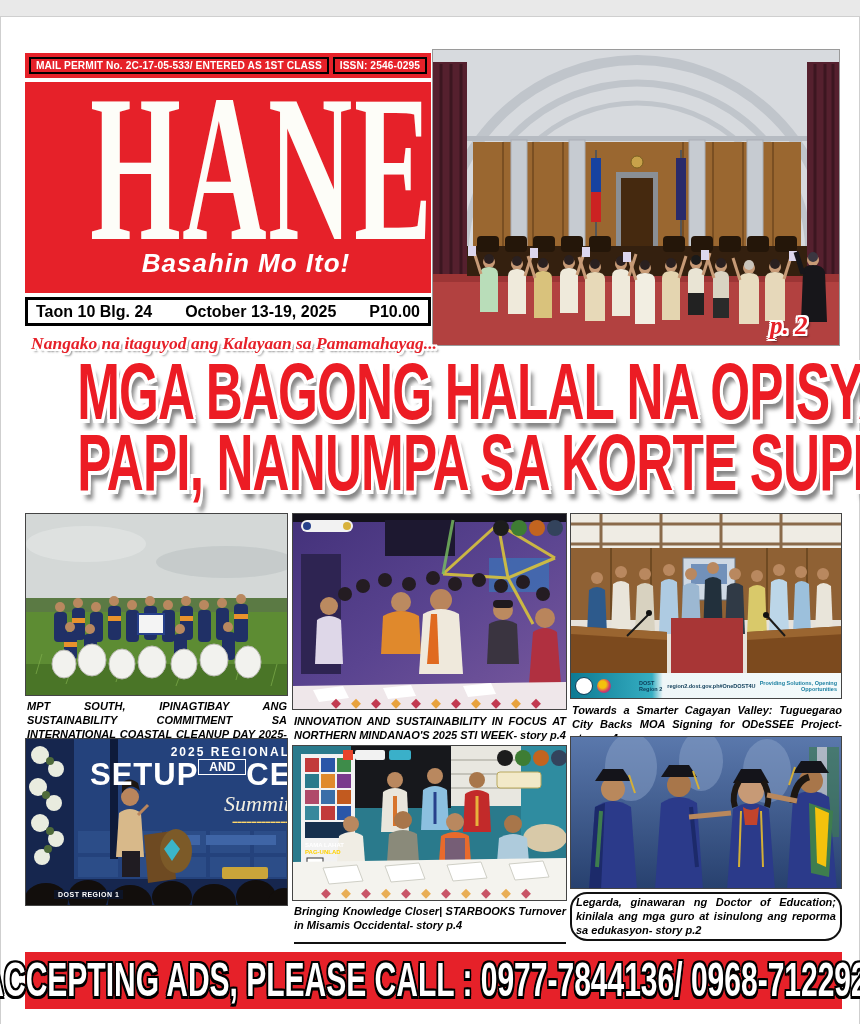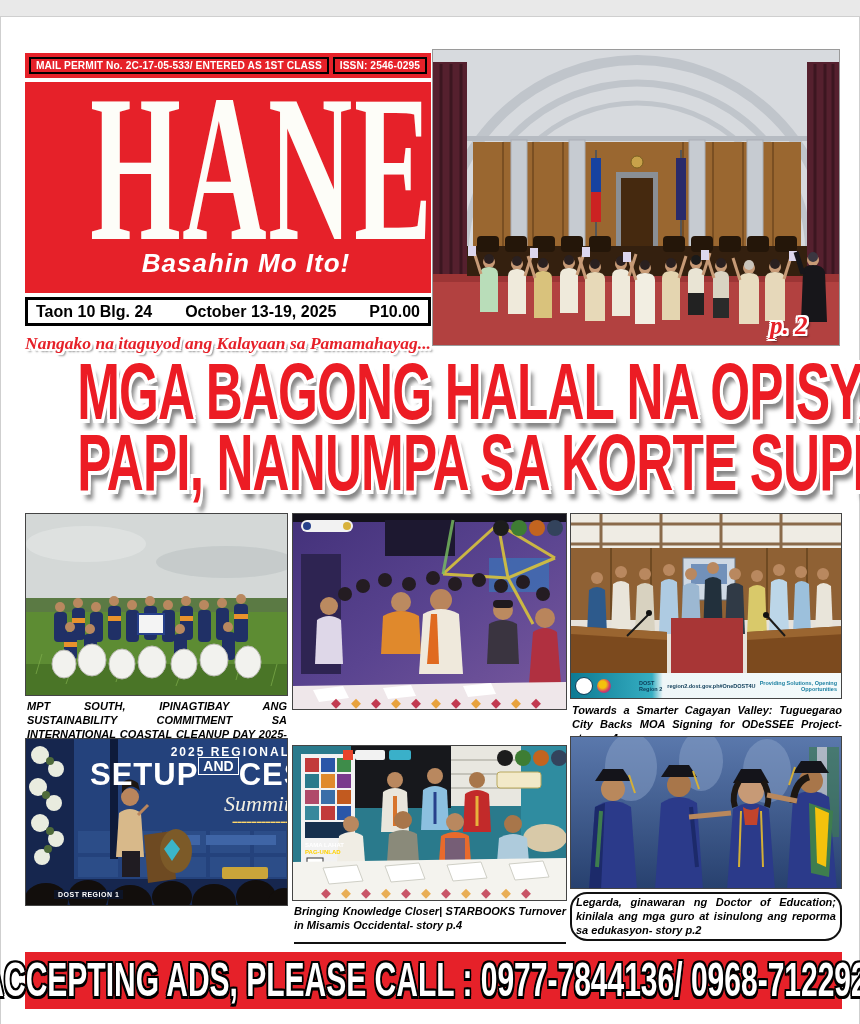--- a/index.html
+++ b/index.html
@@ -26,21 +26,21 @@
            font-weight:bold;font-size:16px;color:#000;padding:8px 8px;}
 
   
   .mainphoto{position:absolute;left:432px;top:33px;width:408px;height:297px;border:1px solid #9a9a9a;
              box-sizing:border-box;overflow:hidden;background:#d8dbdf;}
   .pageref{position:absolute;left:770px;top:296px;font-family:"Liberation Serif",serif;font-style:italic;
            font-weight:bold;color:#e62129;font-size:25px;
            text-shadow:-2px -2px 0 #fff,2px -2px 0 #fff,-2px 2px 0 #fff,2px 2px 0 #fff,0 -2px 0 #fff,0 2px 0 #fff,-2px 0 0 #fff,2px 0 0 #fff,3px 3px 2px rgba(0,0,0,.45);}
 
   
-  .kicker{position:absolute;left:25px;top:317px;width:412px;text-align:left;
+  .kicker{position:absolute;left:25px;top:317px;width:412px;text-align:right;
           font-family:"Liberation Serif",serif;font-style:italic;font-weight:bold;font-size:17.5px;color:#e62129;
           text-shadow:-2px -2px 0 #fff,2px -2px 0 #fff,-2px 2px 0 #fff,2px 2px 0 #fff,0 -2px 0 #fff,0 2px 0 #fff,-2px 0 0 #fff,2px 0 0 #fff,3px 3px 2px rgba(40,40,40,.55);
           white-space:nowrap;}
   .headline{position:absolute;left:10px;top:340px;width:840px;text-align:center;color:#ec1c24;font-weight:bold;
             font-size:61px;line-height:71px;letter-spacing:-1px;}
   .headline .hl{display:block;transform:scale(0.84,1.32);transform-origin:center;white-space:nowrap;
       text-shadow:-3px -3px 0 #fff,3px -3px 0 #fff,-3px 3px 0 #fff,3px 3px 0 #fff,0 -3px 0 #fff,0 3px 0 #fff,-3px 0 0 #fff,3px 0 0 #fff,6px 7px 4px rgba(50,50,50,.6);}
 
   
   .gphoto{position:absolute;border:1px solid #444;box-sizing:border-box;overflow:hidden;background:#888;}
@@ -53,21 +53,21 @@
   .doststrip{position:absolute;left:0;bottom:0;width:100%;height:25px;background:linear-gradient(90deg,#0e7a93,#35aec2 30%,#eef6f8 34%,#f4fafb);
              display:flex;align-items:center;font-size:5.5px;color:#0d3b57;font-weight:bold;}
   .doststrip .logos{width:64px;height:100%;display:flex;align-items:center;gap:4px;padding-left:4px;box-sizing:border-box;}
   .dot{border-radius:50%;display:inline-block;}
   .dsitems{flex:1;display:flex;justify-content:space-around;align-items:center;padding:0 4px;}
 
   
   .setuptxt{position:absolute;color:#fff;text-align:right;width:200px;left:64px;}
   .setup-k{top:6px;font-weight:bold;font-size:12px;letter-spacing:2px;}
   .setup-big{top:20px;font-weight:bold;font-size:31px;letter-spacing:1px;line-height:1;}
-  .setup-and{font-size:14px;border:1px solid #fff;padding:0 4px;vertical-align:14px;letter-spacing:0;}
+  .setup-and{font-size:12px;border:1px solid #fff;padding:0 10px;vertical-align:14px;letter-spacing:0;}
   .setup-script{top:52px;font-family:"Liberation Serif",serif;font-style:italic;font-size:22px;color:#f3efe2;}
   .setup-sub{top:80px;font-size:4.5px;color:#ffd76a;letter-spacing:.3px;}
   .setup-logo{position:absolute;left:28px;bottom:6px;color:#fff;font-size:7px;font-weight:bold;letter-spacing:.5px;
               background:rgba(10,25,60,.55);padding:1px 4px;}
   .starbooks-poster-txt{position:absolute;left:12px;top:96px;width:46px;font-size:6px;line-height:1.1;font-weight:bold;
               color:#fff;font-style:normal;}
   .starbooks-poster-txt b{color:#ffd100;}
 
   
   .adbanner{position:absolute;left:25px;top:936px;width:817px;height:57px;background:#e62129;
@@ -425,20 +425,21 @@
         <rect x="8" y="6" width="52" height="12" rx="6" fill="#f2f2f2"></rect>
         <circle cx="14" cy="12" r="4" fill="#27408b"></circle>
           <circle cx="54" cy="12" r="4" fill="#d8b23c"></circle>
         <circle cx="208" cy="14" r="8" fill="#1c1c1c"></circle>
           <circle cx="226" cy="14" r="8" fill="#3e7d33"></circle>
         <circle cx="244" cy="14" r="8" fill="#c2641f"></circle>
           <circle cx="262" cy="14" r="8" fill="#33435c"></circle>
       </g>
     </svg>
   </div>
+  <div class="caption" style="left:294px;top:699px;width:272px;">INNOVATION AND SUSTAINABILITY IN FOCUS AT NORTHERN MINDANAO'S 2025 STI WEEK- story p.4</div>
 
   <div class="gphoto" style="left:570px;top:497px;width:272px;height:186px;">
     <svg width="272" height="161" viewBox="0 0 272 161">
       <rect width="272" height="161" fill="#e6e2da"></rect>
       <rect y="0" width="272" height="34" fill="#efece4"></rect>
       <g stroke="#8a6a4a" stroke-width="3">
           <line x1="0" y1="10" x2="272" y2="10"></line>
           <line x1="0" y1="30" x2="272" y2="30"></line>
         <line x1="30" y1="0" x2="30" y2="34"></line>
           <line x1="90" y1="0" x2="90" y2="34"></line>

